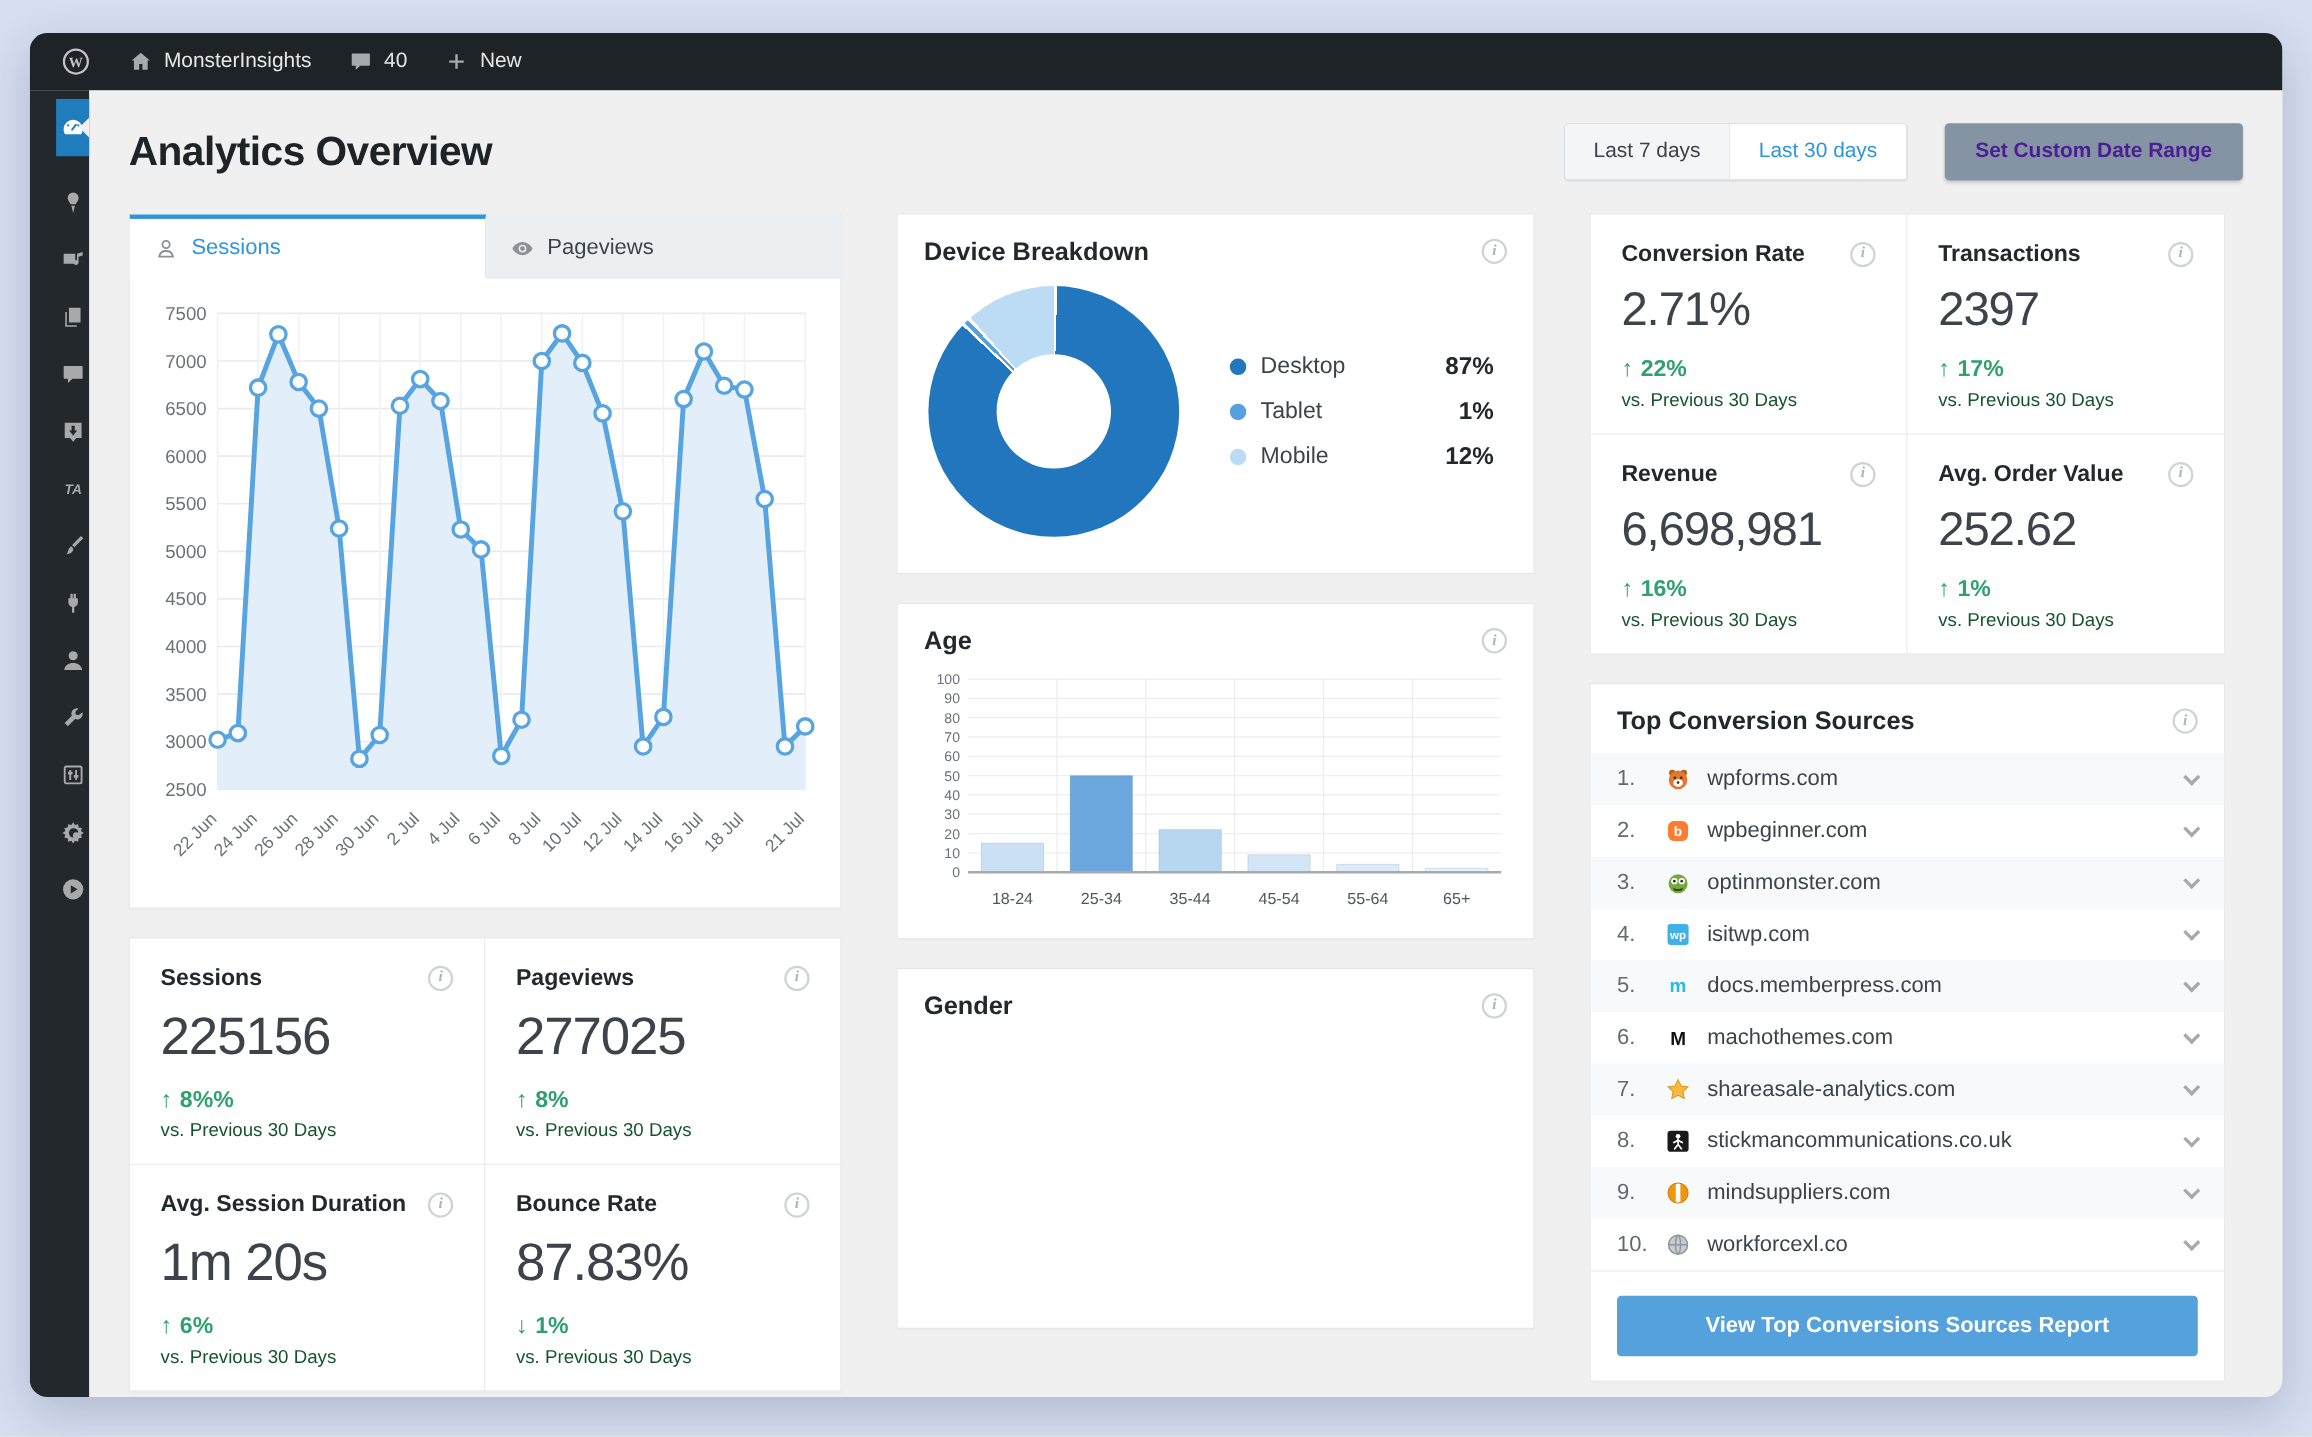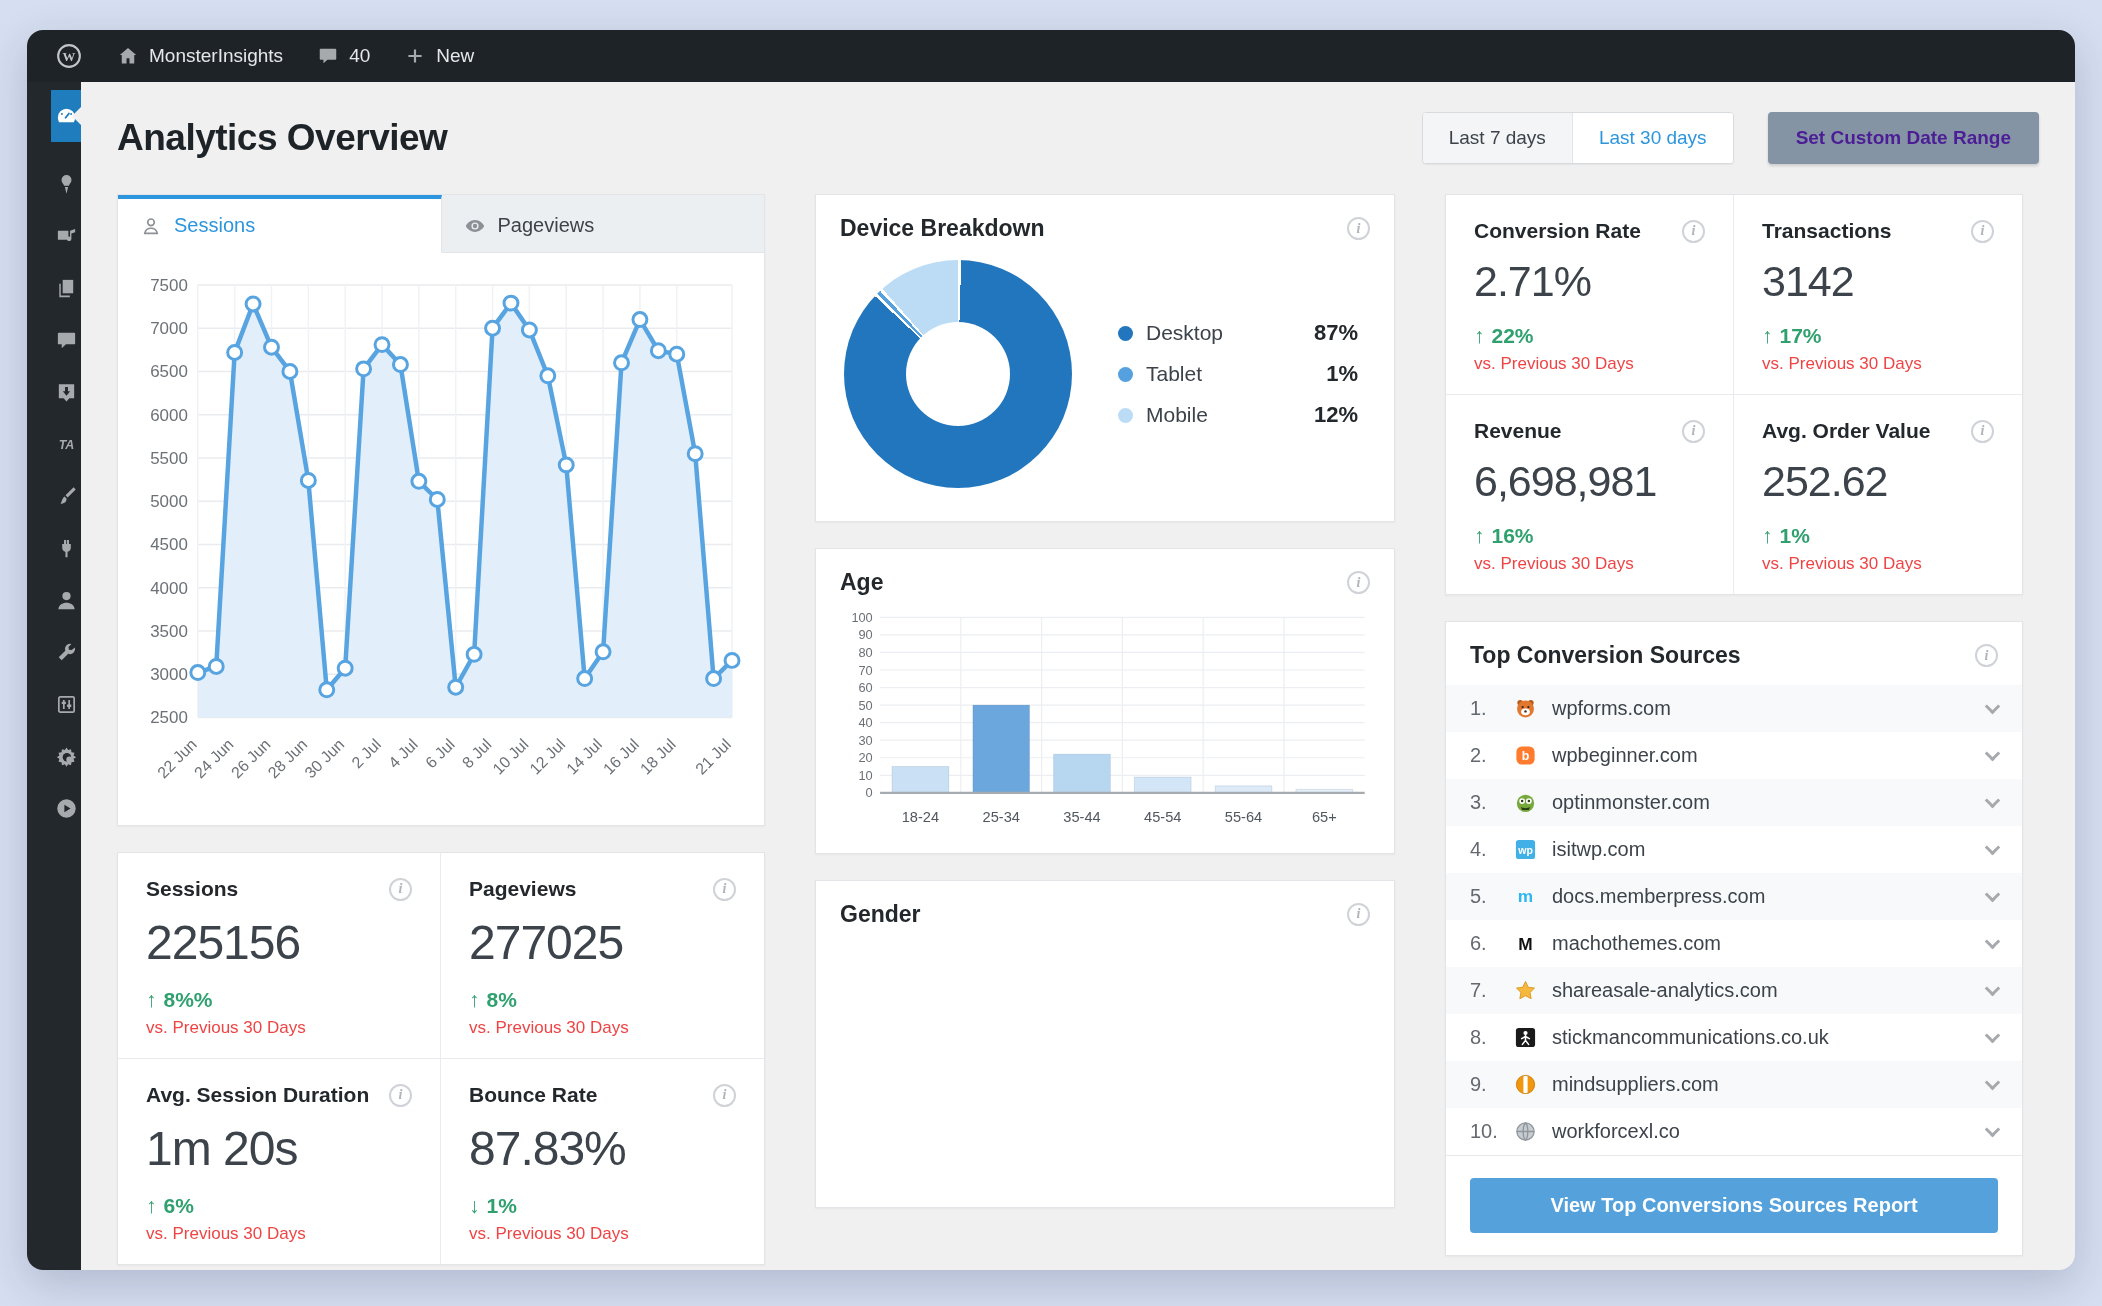--- a/index.html
+++ b/index.html
@@ -67,21 +67,21 @@
   .stat-cell:nth-child(odd) { border-right:1px solid #e9ebee; }
   .stat-cell:nth-child(-n+2) { border-bottom:1px solid #e9ebee; }
   .stat-head { display:flex; justify-content:space-between; align-items:center; }
   .stat-label { font-size:21px; font-weight:bold; color:#23282d; }
   .info-icon { width:23px; height:23px; border:2px solid #cfd3d7; border-radius:50%;
                color:#aeb4ba; font:italic bold 14px "Liberation Serif", serif;
                display:inline-flex; align-items:center; justify-content:center; flex:none; cursor:pointer; }
   .stat-value { font-size:48px; font-weight:300; color:#3c434a; margin:14px 0 18px; letter-spacing:-1px; }
   .col3 .stat-value { font-size:43px; }
   .stat-delta { font-size:21px; font-weight:bold; color:#2fa06e; display:flex; gap:7px; align-items:center; }
-  .stat-compare { font-size:17px; color:#ef4444; margin-top:6px; }
+  .stat-compare { font-size:17px; color:#14532d; margin-top:6px; }
 
   
   .panel-head { display:flex; justify-content:space-between; align-items:center; padding:20px 24px 8px; }
   .panel-head h3 { font-size:23px; font-weight:bold; color:#23282d; }
   .donut-row { display:flex; align-items:center; padding:10px 28px 26px; gap:46px; }
   .donut { width:228px; height:228px; border-radius:50%; position:relative; flex:none; }
   .donut::after { content:''; position:absolute; inset:27%; background:#fff; border-radius:50%; }
   .legend { display:flex; flex-direction:column; gap:15px; flex:1; padding-right:8px; }
   .legend-row { display:flex; align-items:center; font-size:21px; color:#3c434a; }
   .legend-dot { width:15px; height:15px; border-radius:50%; margin-right:13px; flex:none; }
@@ -519,21 +519,21 @@
                 </div>
                 <div class="stat-value">2.71%</div>
                 <div class="stat-delta"><span>↑</span>22%</div>
                 <div class="stat-compare">vs. Previous 30 Days</div>
               </div>
               <div class="stat-cell">
                 <div class="stat-head">
                   <span class="stat-label">Transactions</span>
                   <span class="info-icon">i</span>
                 </div>
-                <div class="stat-value">3142</div>
+                <div class="stat-value">2397</div>
                 <div class="stat-delta"><span>↑</span>17%</div>
                 <div class="stat-compare">vs. Previous 30 Days</div>
               </div>
               <div class="stat-cell">
                 <div class="stat-head">
                   <span class="stat-label">Revenue</span>
                   <span class="info-icon">i</span>
                 </div>
                 <div class="stat-value">6,698,981</div>
                 <div class="stat-delta"><span>↑</span>16%</div>

